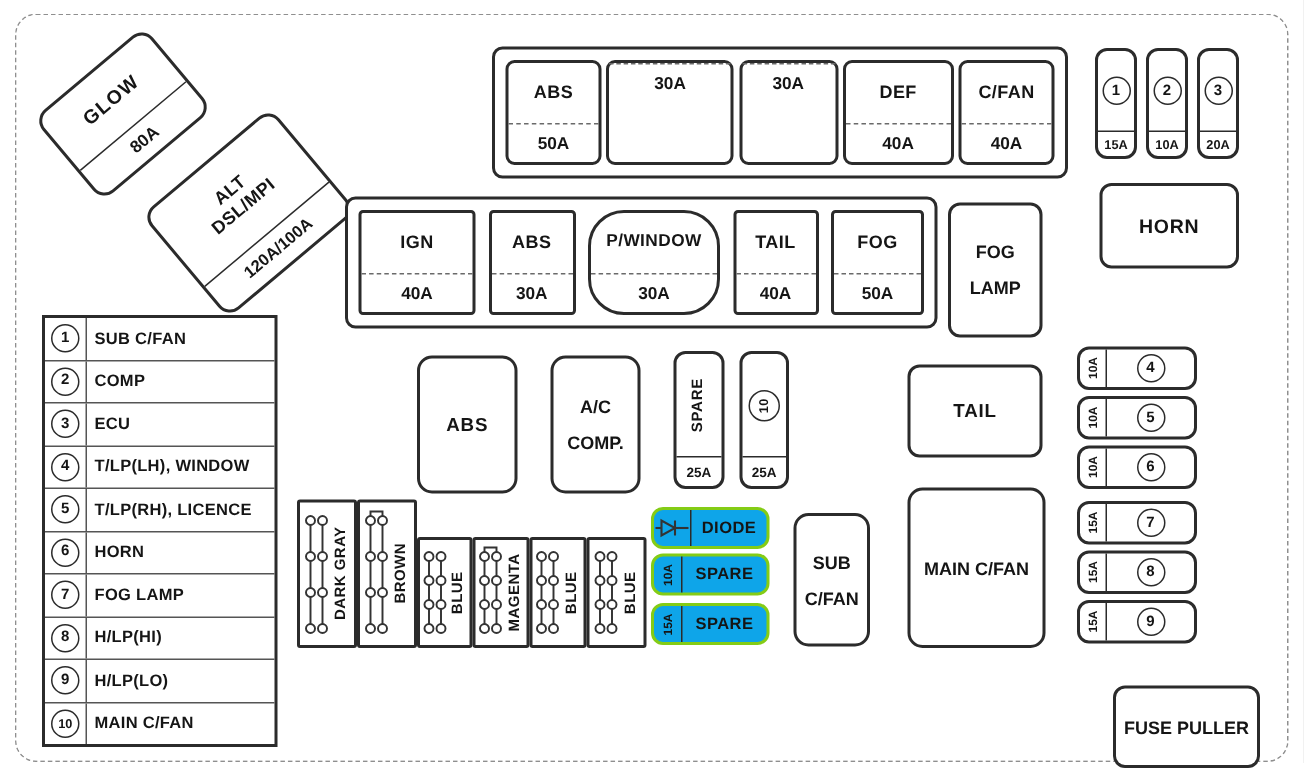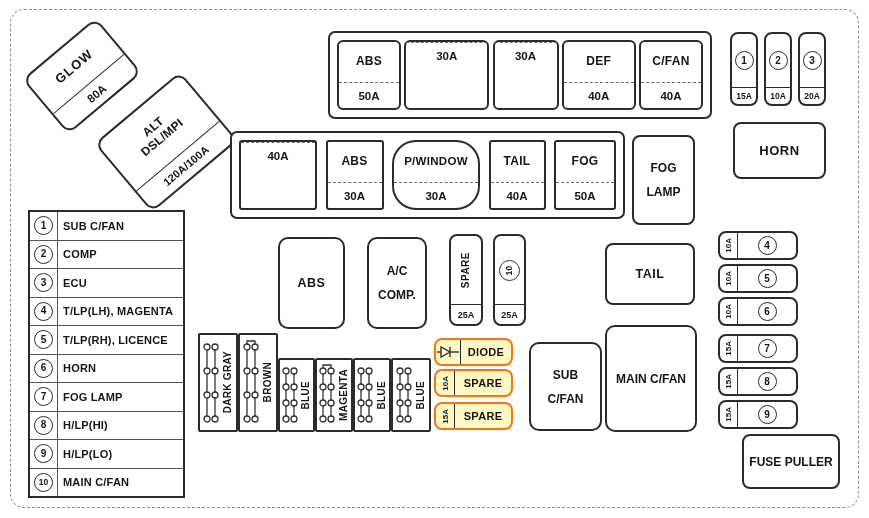--- a/index.html
+++ b/index.html
@@ -33,22 +33,22 @@
   .vmini .vtop{flex:1;display:flex;align-items:center;justify-content:center;}
   .vmini .vamp{height:16px;border-top:1.5px solid #2b2b2b;display:flex;align-items:center;
                justify-content:center;font-size:8.5px;font-weight:bold;}
   
   .hfuse{position:absolute;width:80px;height:29px;border:2px solid #2b2b2b;border-radius:8px;
          background:#fff;box-sizing:border-box;display:flex;}
   .hfuse .hamp{width:17px;border-right:1.5px solid #2b2b2b;display:flex;align-items:center;
                justify-content:center;font-size:8px;}
   .hfuse .hnum{flex:1;display:flex;align-items:center;justify-content:center;}
   
-  .sbox{position:absolute;width:79px;height:28px;border:2px solid #f97316;border-radius:8px;
-        background:#fef9c3;box-sizing:border-box;display:flex;text-align:center;}
+  .sbox{position:absolute;width:79px;height:28px;border:2px solid #84cc16;border-radius:8px;
+        background:#0ea5e9;box-sizing:border-box;display:flex;text-align:center;}
   .sbox .sleft{width:24px;border-right:1.5px solid #2b2b2b;display:flex;align-items:center;
                justify-content:center;}
   .sbox .sleft .rot{font-size:8px;}
   .sbox .smain{flex:1;display:flex;align-items:center;justify-content:center;
                font-weight:bold;font-size:11px;letter-spacing:.3px;}
   
   .legend{position:absolute;left:28px;top:210px;width:157px;height:288px;
           border:2px solid #2b2b2b;background:#fff;box-sizing:border-box;display:flex;flex-direction:column;}
   .lrow{flex:1;display:flex;align-items:center;border-bottom:1.2px solid #555;}
   .lrow:last-child{border-bottom:none;}
@@ -124,20 +124,21 @@
     </div>
   </div>
 
   <div class="box r8 cc bold" style="left:733px;top:122px;width:93px;height:57px;font-size:13px;letter-spacing:.5px;">
     <span>HORN</span>
   </div>
 
 
   <div class="bank" style="left:230px;top:131px;width:395px;height:88px;">
     <div class="fuse r3" style="width:78px;">
+      <div class="f-label">IGN</div>
       <div class="f-amp">40A</div>
     </div>
     <div class="fuse r3" style="width:58px;">
       <div class="f-label">ABS</div>
       <div class="f-amp">30A</div>
     </div>
     <div class="fuse r3" style="width:88px;border-radius:24px;">
       <div class="f-label" style="font-size:11.5px;">P/WINDOW</div>
       <div class="f-amp">30A</div>
     </div>
@@ -172,21 +173,21 @@
     <div class="lrow">
       <div class="lnum">
           <span class="circ">3</span>
         </div>
       <div class="llab">ECU</div>
     </div>
     <div class="lrow">
       <div class="lnum">
           <span class="circ">4</span>
         </div>
-      <div class="llab">T/LP(LH), MAGENTA</div>
+      <div class="llab">T/LP(LH), WINDOW</div>
     </div>
     <div class="lrow">
       <div class="lnum">
           <span class="circ">5</span>
         </div>
       <div class="llab">T/LP(RH), LICENCE</div>
     </div>
     <div class="lrow">
       <div class="lnum">
           <span class="circ">6</span>
@@ -423,25 +424,25 @@
       </div>
     <div class="smain">SPARE</div>
   </div>
   <div class="sbox" style="left:434px;top:402px;">
     <div class="sleft" style="width:18px;">
         <span class="rot">15A</span>
       </div>
     <div class="smain">SPARE</div>
   </div>
 
-  <div class="box r10 col cc bold" style="left:529px;top:342px;width:73px;height:89px;font-size:12px;line-height:2;">
+  <div class="box r10 col cc bold" style="left:529px;top:342px;width:51px;height:89px;font-size:12px;line-height:2;">
     <span>SUB</span>
     <span>C/FAN</span>
   </div>
 
   <div class="box r10 cc bold" style="left:605px;top:325px;width:92px;height:107px;font-size:12px;">
     <span>MAIN C/FAN</span>
   </div>
 
-  <div class="box r8 cc bold" style="left:742px;top:434px;width:98px;height:55px;font-size:12px;">
+  <div class="box r8 cc bold" style="left:742px;top:457px;width:98px;height:55px;font-size:12px;">
     <span>FUSE PULLER</span>
   </div>
 </div>
 
 </body></html>

